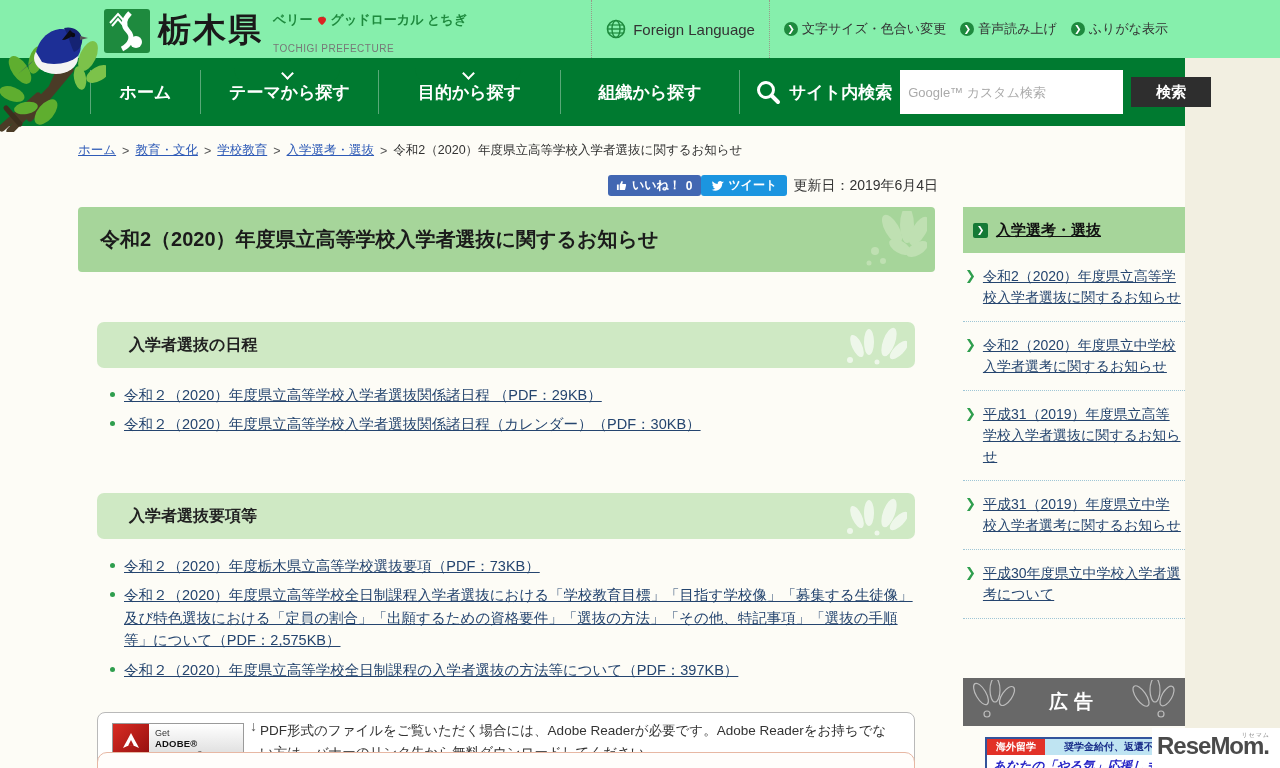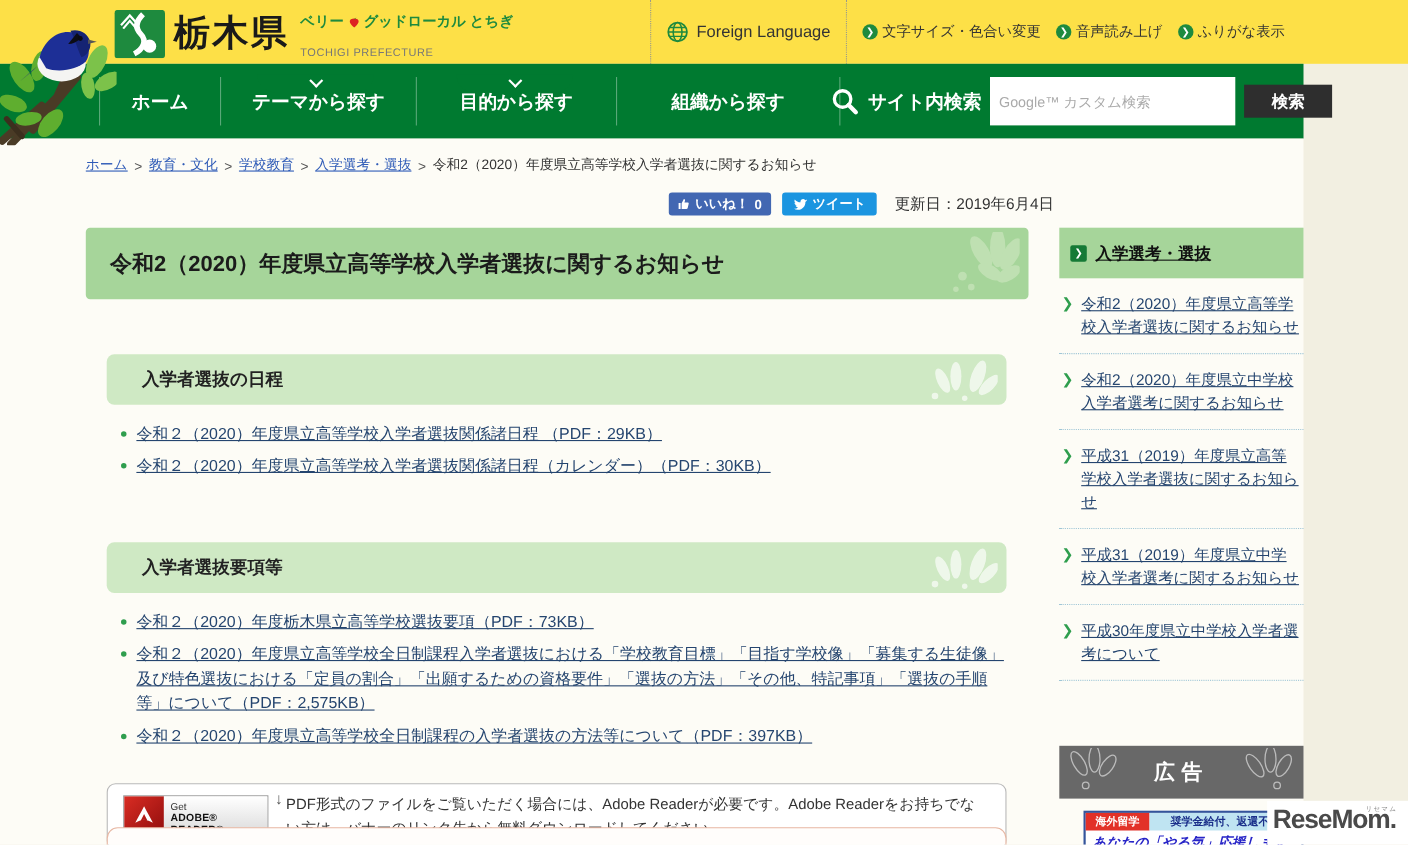--- a/index.html
+++ b/index.html
@@ -1,42 +1,42 @@
 <!DOCTYPE html>
 <html lang="ja"><head>
 <meta charset="utf-8">
 <style>
   * { margin:0; padding:0; box-sizing:border-box; }
   html,body { width:1280px; height:768px; overflow:hidden;
     font-family:"Liberation Sans","DejaVu Sans",sans-serif; }
   #page { position:relative; width:1280px; height:768px; background:#f2efe1; overflow:hidden; }
 
   
-  .top-header { position:absolute; left:0; top:0; width:1280px; height:58px; background:#fde047; }
+  .top-header { position:absolute; left:0; top:0; width:1280px; height:58px; background:#86efac; }
   .logo-wrap { position:absolute; left:104px; top:7px; display:flex; align-items:center; }
   .logo-mark { width:46px; height:44px; margin-right:8px; }
   .logo-jp { font-size:33px; font-weight:bold; color:#1a1a1a; font-family:"Liberation Serif","DejaVu Serif",serif; letter-spacing:2px; }
   .logo-side { margin-left:10px; padding-top:4px; }
   .tagline { font-size:13px; font-weight:bold; color:#1e8a3e; display:flex; align-items:center; gap:3px; }
   .logo-en { font-size:10px; color:#777; letter-spacing:.5px; margin-top:14px; }
   .header-right { position:absolute; right:98px; top:0; height:58px; display:flex; align-items:center; }
   .hdr-cell { display:flex; align-items:center; height:58px; padding:0 14px; border-left:1px dotted #9a9a8a; }
   .foreign-lang { gap:7px; font-size:15px; color:#333; cursor:pointer; }
   .tools { gap:14px; }
   .tool-item { display:flex; align-items:center; gap:4px; font-size:13px; color:#333; cursor:pointer; }
   .garrow { display:inline-flex; align-items:center; justify-content:center; width:14px; height:14px;
     border-radius:50%; background:#1e8a3e; color:#fff; font-size:9px; font-weight:bold; line-height:1; }
 
   
   .nav { position:absolute; left:0; top:58px; width:1185px; height:68px; background:#007a30; display:flex; align-items:center; }
   .nav-items { display:flex; height:44px; margin-left:90px; }
   .nav-item { display:flex; align-items:center; justify-content:center; color:#fff; font-size:17px; font-weight:bold;
     border-left:1px solid rgba(255,255,255,.35); cursor:pointer; }
   .nav-item:last-child { border-right:1px solid rgba(255,255,255,.35); }
-  .ni-0 { width:110px; } .ni-1 { width:178px; } .ni-2 { width:182px; } .ni-3 { width:204px; }
+  .ni-0 { width:110px; } .ni-1 { width:178px; } .ni-2 { width:182px; } .ni-3 { width:180px; }
   .nav-bump { position:absolute; top:68px; width:106px; height:16px; background:#007a30;
     border-radius:0 0 53px 53px; display:flex; align-items:flex-start; justify-content:center; }
   .bump-1 { left:234px; } .bump-2 { left:415px; }
   .bump-chev { width:9px; height:9px; border-right:2px solid #fff; border-bottom:2px solid #fff;
     transform:rotate(45deg); margin-top:1px; }
   .nav-search { position:absolute; left:755px; top:58px; height:68px; display:flex; align-items:center; gap:8px; }
   .search-label { color:#fff; font-size:17px; font-weight:bold; }
   .search-input { width:223px; height:44px; border:none; padding:0 8px; font-size:13px; color:#333; background:#fff; }
   .search-input::placeholder { color:#aaa; }
   .search-btn { width:80px; height:30px; background:#2e2e2e; color:#fff; border:none; font-size:15px; font-weight:bold; cursor:pointer; }
@@ -44,21 +44,21 @@
   
   .content-bg { position:absolute; left:0; top:126px; width:1185px; height:642px; background:#fdfcf6; }
 
   
   .breadcrumb { position:absolute; left:78px; top:142px; font-size:12.5px; color:#444; display:flex; gap:6px; align-items:center; white-space:nowrap; }
   .bc-link { color:#2f5bb7; text-decoration:underline; cursor:pointer; }
   .bc-sep { color:#555; }
   .bc-current { color:#333; }
 
   
-  .social-row { position:absolute; left:608px; top:175px; display:flex; align-items:center; gap:10px; }
+  .social-row { position:absolute; left:608px; top:175px; display:flex; align-items:center; }
   .like-btn { display:flex; align-items:center; gap:5px; background:#4267b2; color:#fff; font-size:12px; font-weight:bold;
     border-radius:3px; padding:3px 8px; height:21px; cursor:pointer; }
   .tweet-btn { display:flex; align-items:center; gap:5px; background:#1b95e0; color:#fff; font-size:12px; font-weight:bold;
     border-radius:3px; padding:3px 10px; height:21px; cursor:pointer; }
   .updated { font-size:14px; color:#333; margin-left:6px; }
   .related-vert { position:absolute; left:967px; top:174px; width:218px; font-size:17px; font-weight:bold; color:#1e8a3e; letter-spacing:1px; }
 
   
   .page-title { position:absolute; left:78px; top:207px; width:857px; height:65px; background:#a6d59a; border-radius:4px;
     display:flex; align-items:center; padding-left:22px; font-size:20px; font-weight:bold; color:#1b1b1b; overflow:hidden; }

